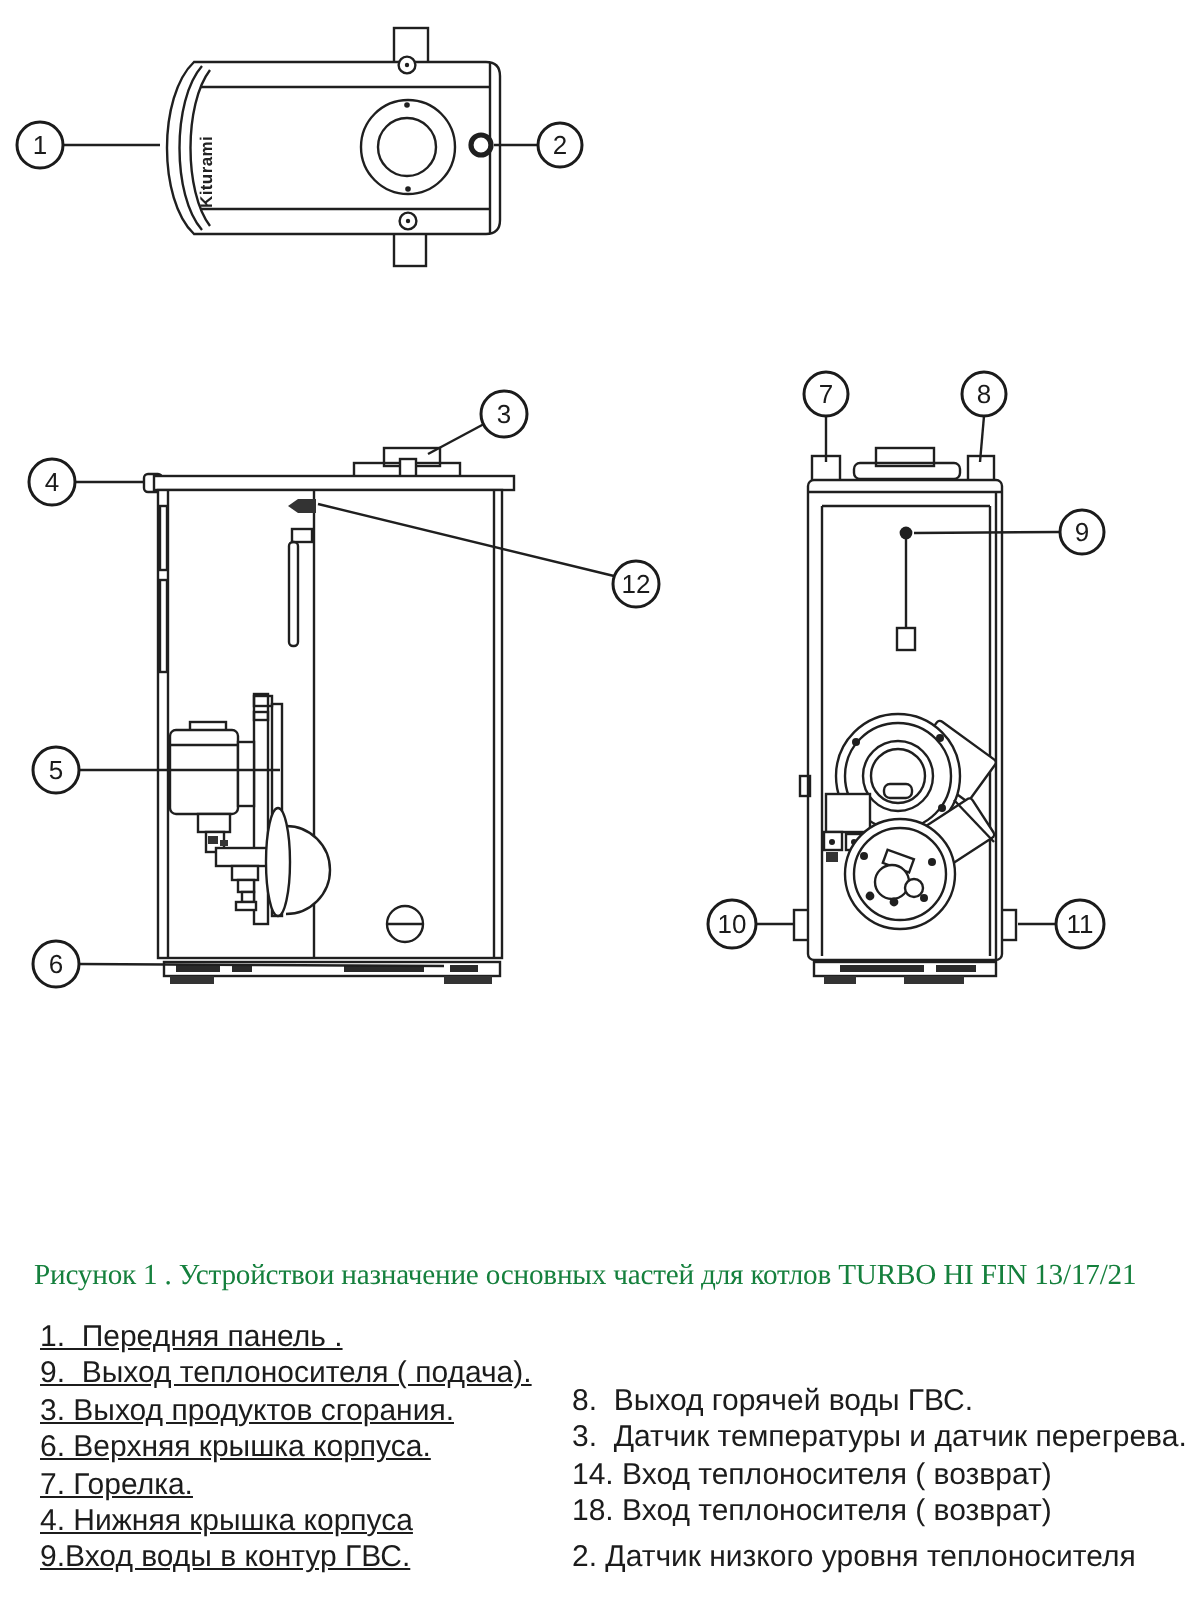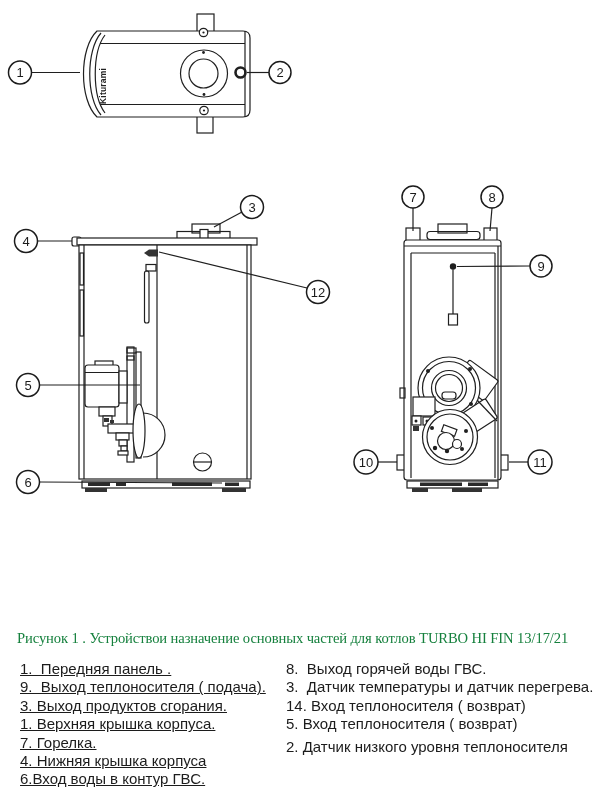--- a/index.html
+++ b/index.html
@@ -5,21 +5,21 @@
   html,body{margin:0;padding:0;background:#ffffff;}
   .page{position:relative;width:600px;height:799px;background:#fff;overflow:hidden;
         font-family:"Liberation Sans",sans-serif;color:#1b1b1b;}
   .fig{position:absolute;left:0;top:0;}
   .caption{position:absolute;left:17px;top:612px;width:578px;
            font-family:Liberation Serif, serif;font-size:14.6px;color:#15803d;
            letter-spacing:-0.1px;white-space:nowrap;margin-top:18px;}
   .parts{position:absolute;left:0;top:660px;width:600px;font-size:15px;color:#1c1c1c;}
   .col{position:absolute;top:0;}
   .col-left{left:20px;width:245px;text-decoration:underline;}
-  .col-right{left:286px;width:310px;}
+  .col-right{left:286px;width:310px;margin-top:32px;}
   .item{white-space:pre;line-height:18.4px;}
   .item.spaced{margin-top:4px;}
   .callout circle{fill:#fff;stroke:#1b1b1b;stroke-width:1.5;}
   .callout text{font-family:"Liberation Sans",sans-serif;font-size:13px;fill:#1b1b1b;
                 text-anchor:middle;stroke:none;}
   .brand{font-family:"Liberation Sans",sans-serif;font-size:8.5px;font-weight:bold;
          fill:#222;stroke:none;letter-spacing:0.2px;}
 </style>
 </head>
 <body>
@@ -260,27 +260,27 @@
   </g>
 </svg>
 
 <div class="caption">Рисунок 1 . Устройствои назначение основных частей для котлов TURBO HI FIN 13/17/21</div>
 
 <div class="parts">
   <div class="col col-left">
     <div class="item">1.  Передняя панель .</div>
     <div class="item">9.  Выход теплоносителя ( подача).</div>
     <div class="item">3. Выход продуктов сгорания.</div>
-    <div class="item">1. Верхняя крышка корпуса.</div>
+    <div class="item">6. Верхняя крышка корпуса.</div>
     <div class="item">7. Горелка.</div>
     <div class="item">4. Нижняя крышка корпуса</div>
-    <div class="item">6.Вход воды в контур ГВС.</div>
+    <div class="item">9.Вход воды в контур ГВС.</div>
   </div>
   <div class="col col-right">
     <div class="item">8.  Выход горячей воды ГВС.</div>
     <div class="item">3.  Датчик температуры и датчик перегрева.</div>
     <div class="item">14. Вход теплоносителя ( возврат)</div>
-    <div class="item">5. Вход теплоносителя ( возврат)</div>
+    <div class="item">18. Вход теплоносителя ( возврат)</div>
     <div class="item spaced">2. Датчик низкого уровня теплоносителя</div>
   </div>
 </div>
 
 </div>
 
 </body></html>

